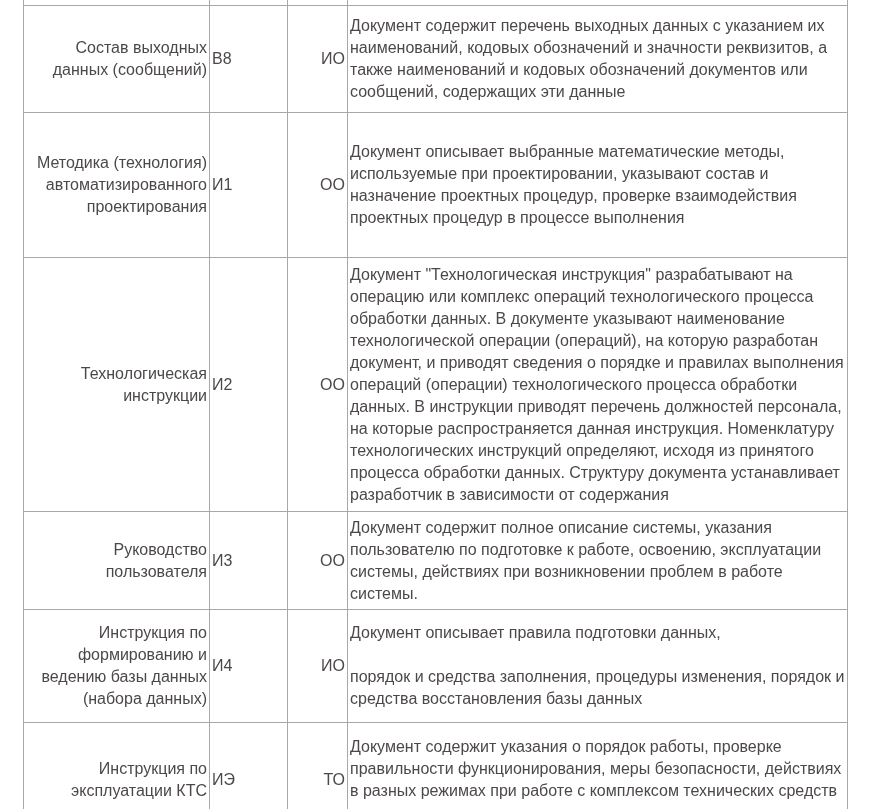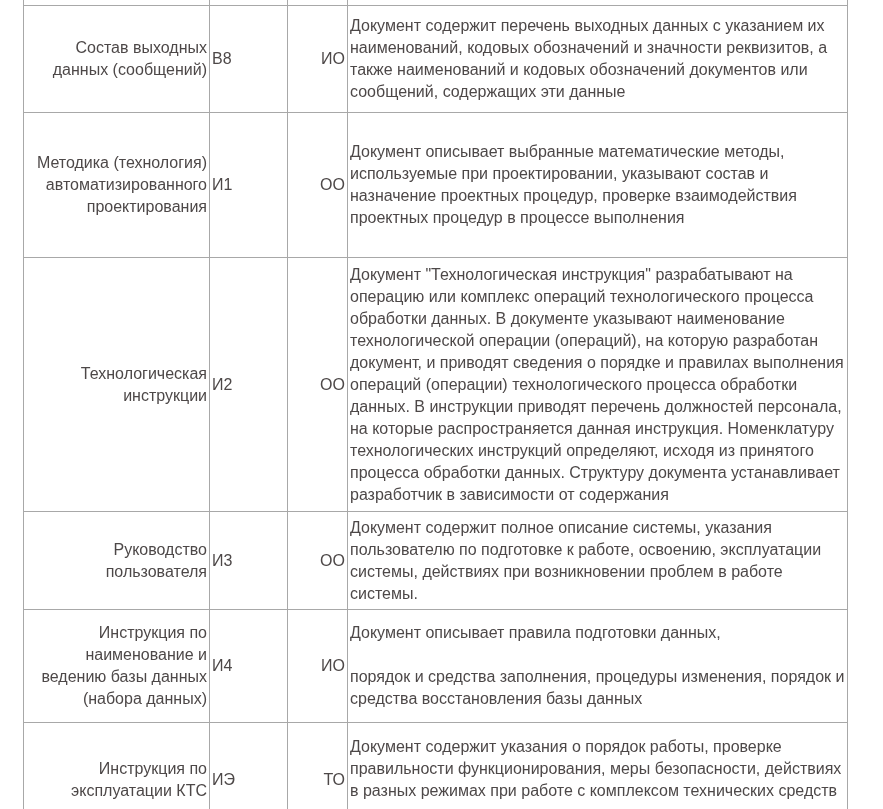--- a/index.html
+++ b/index.html
@@ -77,21 +77,21 @@
           <td class="col-type">ОО</td>
           <td class="col-desc">Документ "Технологическая инструкция" разрабатывают на операцию или комплекс операций технологического процесса обработки данных. В документе указывают наименование технологической операции (операций), на которую разработан документ, и приводят сведения о порядке и правилах выполнения операций (операции) технологического процесса обработки данных. В инструкции приводят перечень должностей персонала, на которые распространяется данная инструкция.  Номенклатуру технологических инструкций определяют, исходя из принятого процесса обработки данных. Структуру документа устанавливает разработчик в зависимости от содержания</td>
         </tr>
         <tr style="height: 98px;">
           <td class="col-name">Руководство пользователя</td>
           <td class="col-code">И3</td>
           <td class="col-type">ОО</td>
           <td class="col-desc">Документ содержит полное описание системы, указания пользователю по подготовке к работе, освоению, эксплуатации системы,  действиях при возникновении проблем в работе системы.</td>
         </tr>
         <tr style="height: 113px;">
-          <td class="col-name">Инструкция по наименование и ведению базы данных (набора данных)</td>
+          <td class="col-name">Инструкция по формированию и ведению базы данных (набора данных)</td>
           <td class="col-code">И4</td>
           <td class="col-type">ИО</td>
           <td class="col-desc">Документ описывает правила подготовки данных,
 
 порядок и средства заполнения, процедуры изменения, порядок и средства восстановления базы данных</td>
         </tr>
         <tr style="height: 115px;">
           <td class="col-name">Инструкция по эксплуатации КТС</td>
           <td class="col-code">ИЭ</td>
           <td class="col-type">ТО</td>

